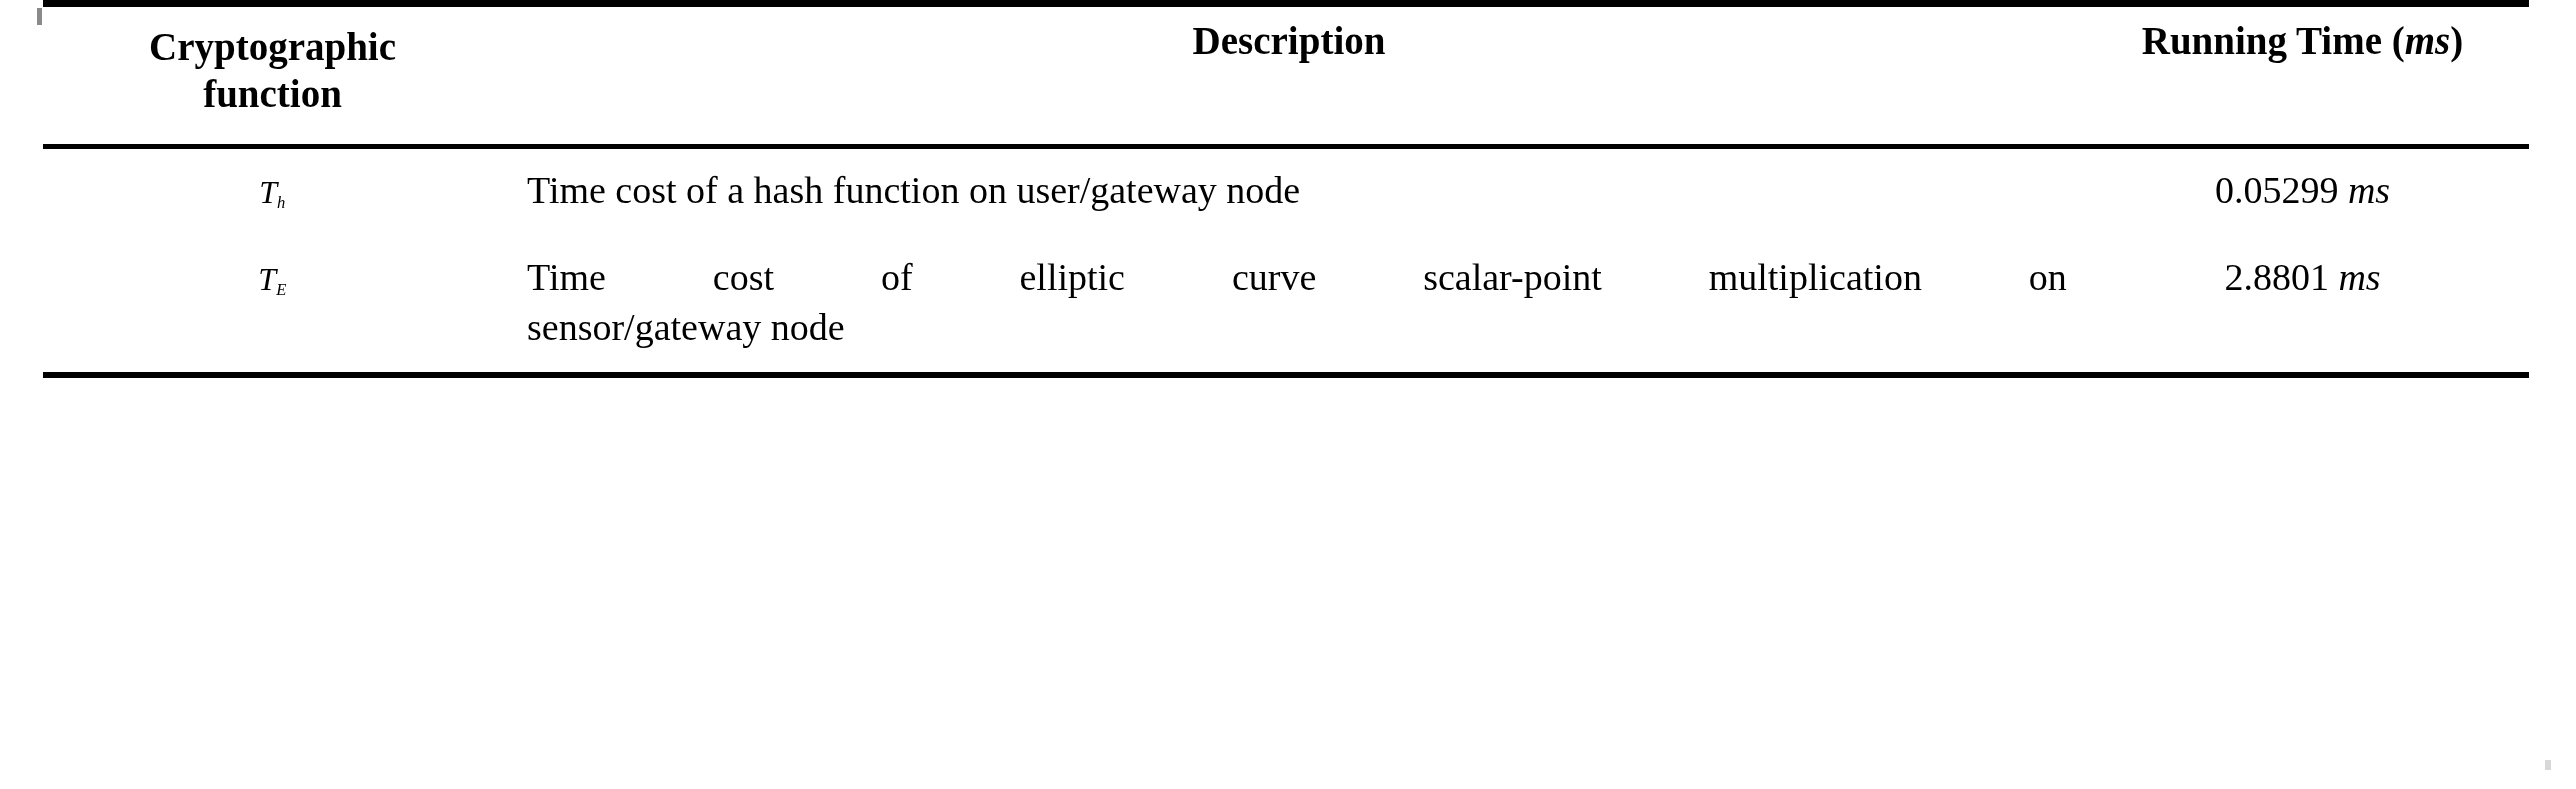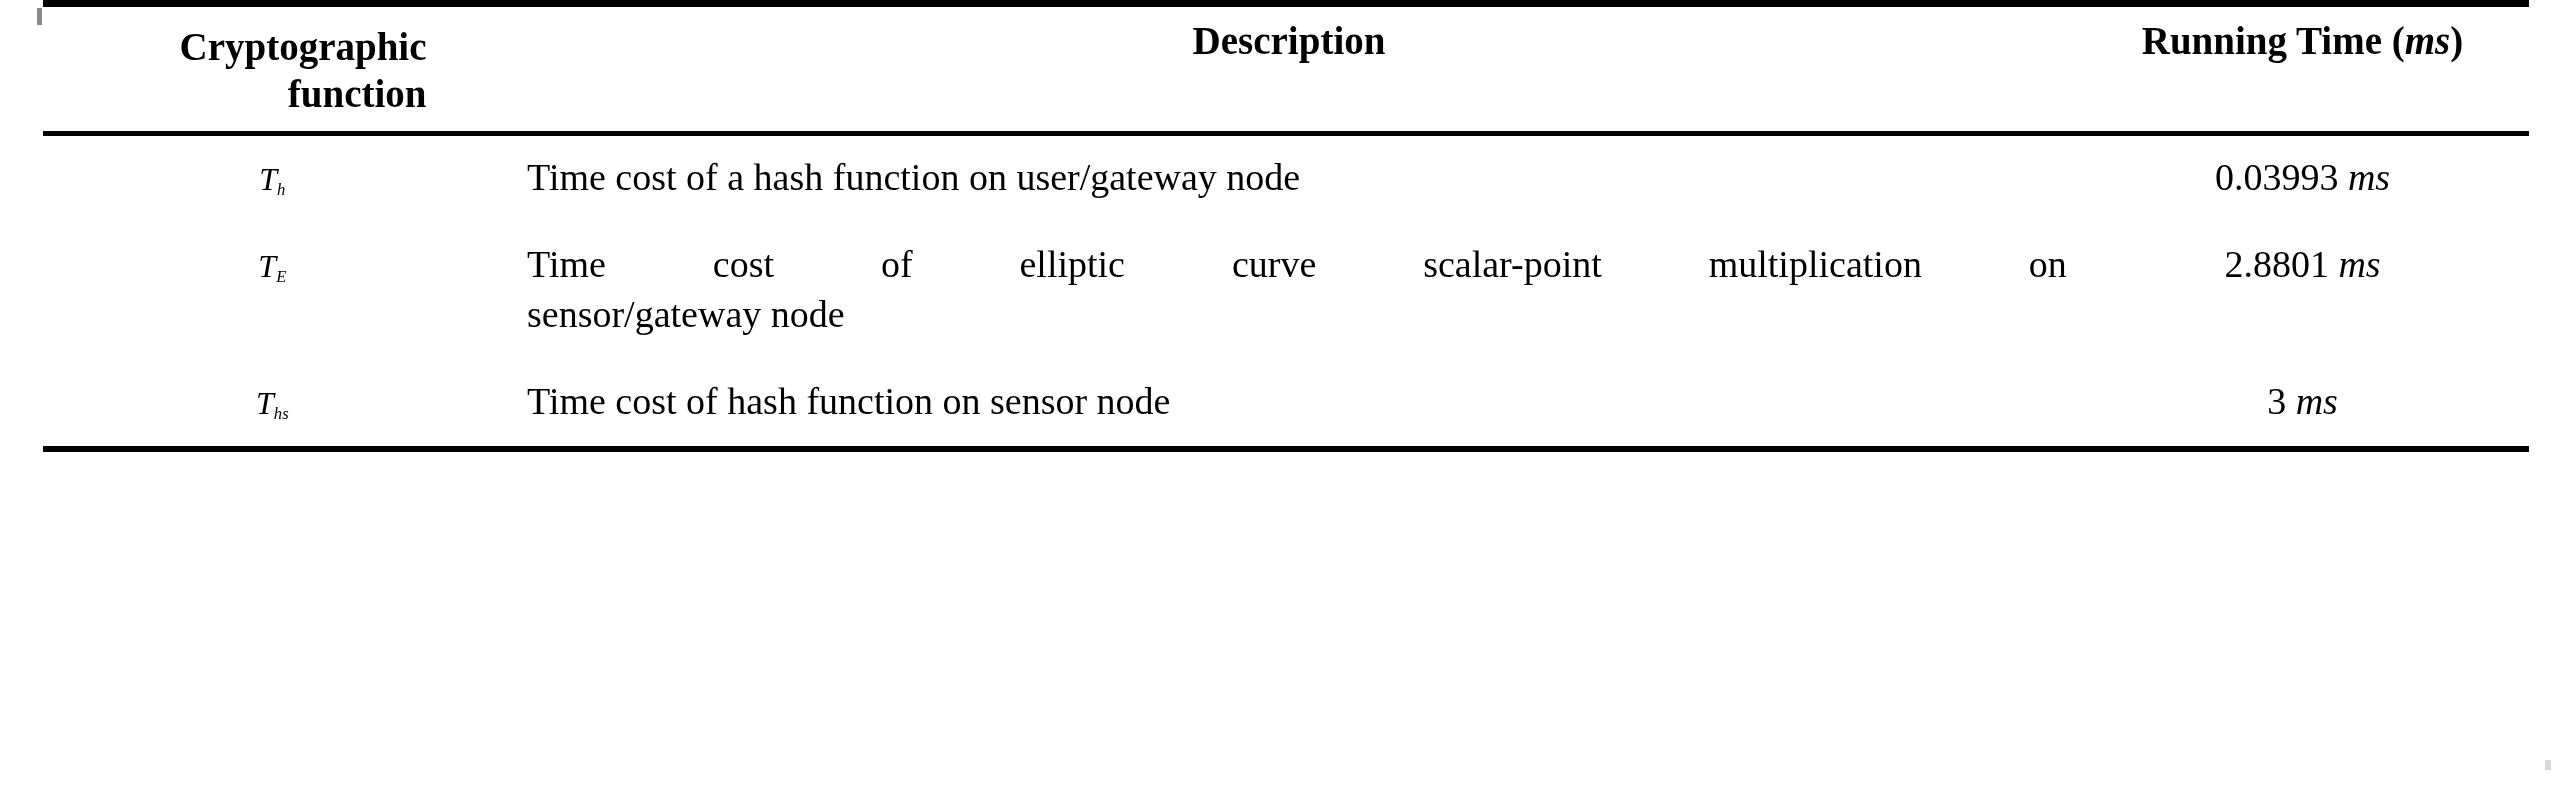--- a/index.html
+++ b/index.html
@@ -71,24 +71,24 @@
   th.col-func  { width: 459px;  text-align: center; }
   th.col-desc  { width: 1574px; text-align: center; }
   th.col-time  { width: 453px;  text-align: center; }
 
   .head-cell-inner {
     padding-top: 10px;
     padding-bottom: 17px;
   }
   .head-func-inner {
     padding-top: 15.7px;
-    padding-bottom: 13px;
+    padding-bottom: 26px;
     width: 308px;
     margin: 0 auto;
-    text-align: right;
+    text-align: center;
   }
   .head-func-inner .l1 { display: block; }
   .head-func-inner .l2 { display: block; }
 
   tbody td {
     font-size: 38px;
     line-height: 1.30;
     padding: 0;
     vertical-align: top;
   }
@@ -184,48 +184,37 @@
       <tbody>
 
         <tr class="rule-mid r-first">
           <td class="c-func">
             <span class="sym"><span>T</span><sub>h</sub></span>
           </td>
           <td class="c-desc">
             <span class="desc-tail">Time cost of a hash function on user/gateway node</span>
           </td>
           <td class="c-time">
-            <span>0.03993</span>&nbsp;<span class="unit">ms</span>
+            <span>0.05299</span>&nbsp;<span class="unit">ms</span>
           </td>
         </tr>
 
         <tr>
           <td class="c-func">
             <span class="sym"><span>T</span><sub>E</sub></span>
           </td>
           <td class="c-desc">
             <span class="desc-justify">Time cost of elliptic curve scalar-point multiplication on</span>
             <span class="desc-tail">sensor/gateway node</span>
           </td>
           <td class="c-time">
             <span>2.8801</span>&nbsp;<span class="unit">ms</span>
           </td>
         </tr>
 
-        <tr>
-          <td class="c-func">
-            <span class="sym"><span>T</span><sub>hs</sub></span>
-          </td>
-          <td class="c-desc">
-            <span class="desc-tail">Time cost of hash function on sensor node</span>
-          </td>
-          <td class="c-time">
-            <span>3</span>&nbsp;<span class="unit">ms</span>
-          </td>
-        </tr>
 
 
       </tbody>
 
       <tfoot>
         <tr class="rule-bottom">
           <td style="height:0;padding:0"></td>
           <td style="height:0;padding:0"></td>
           <td style="height:0;padding:0"></td>
         </tr>

